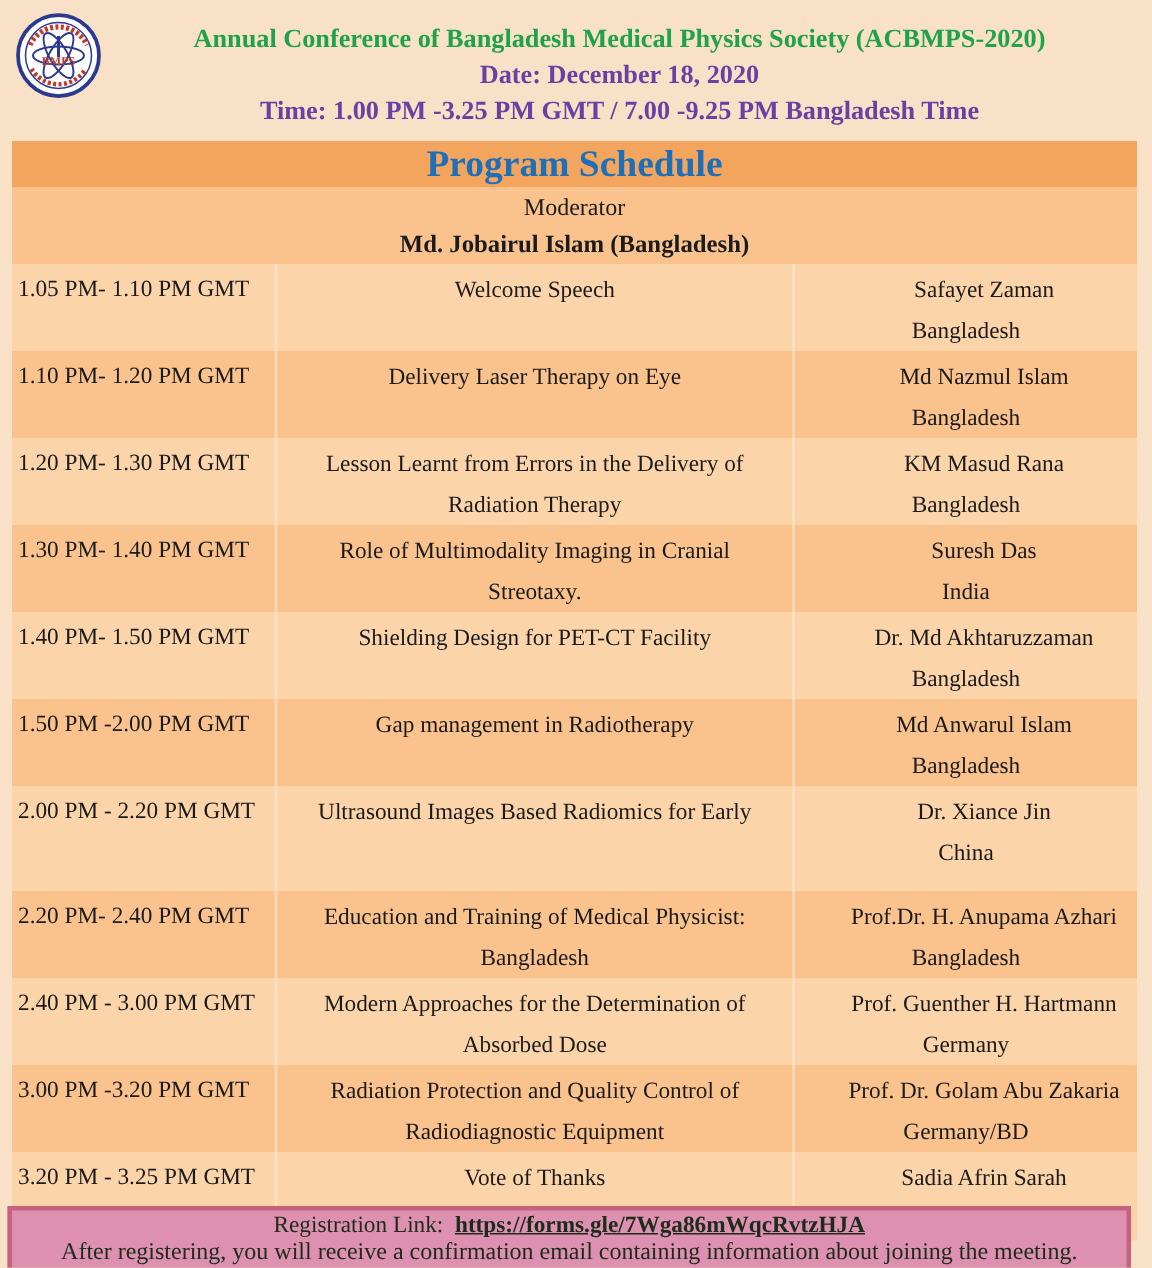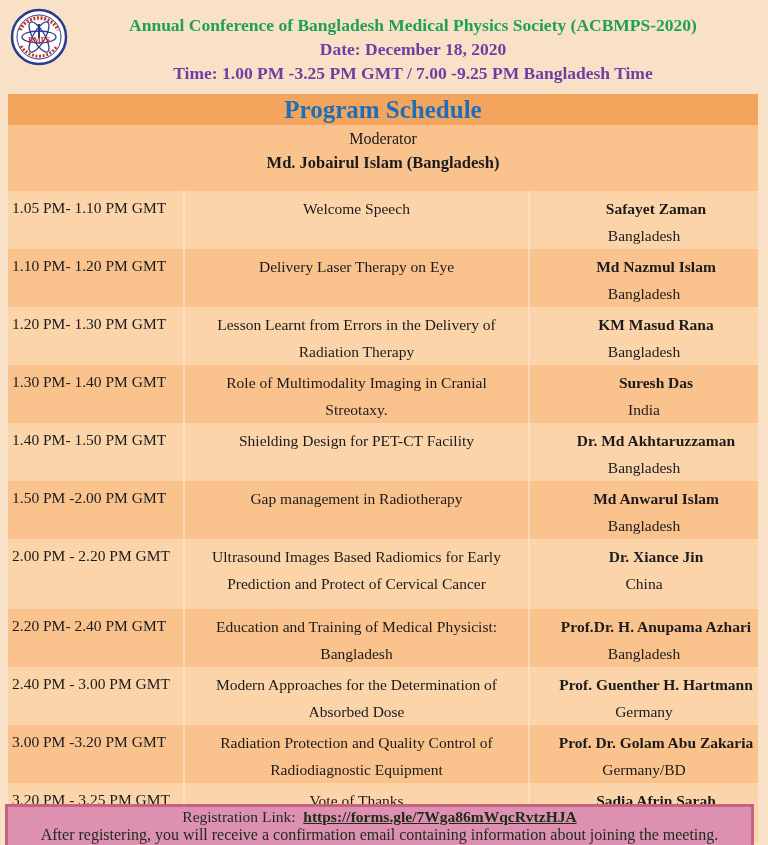--- a/index.html
+++ b/index.html
@@ -31,21 +31,21 @@
     background: #f3a55d;
     height: 31px;
     line-height: 31px;
     text-align: center;
     color: #1e6fb8;
     font-weight: bold;
     font-size: 25px;
   }
   .moderator-band {
     background: #fac28d;
-    height: 66px;
+    height: 51px;
     text-align: center;
     padding-top: 2px;
   }
   .moderator-label { font-size: 16px; line-height: 24px; }
   .moderator-name { font-size: 16.5px; line-height: 24px; font-weight: bold; }
 
   .rows-container .row {
     display: grid;
     grid-template-columns: 175px 1fr 228px;
     min-height: 55px;
@@ -59,21 +59,21 @@
   .cell { padding-top: 4px; font-size: 15.5px; }
   .cell.time { padding-left: 4px; text-align: left; line-height: 26px; }
   .cell.title {
     text-align: center;
     border-left: 2px solid rgba(253, 233, 210, 0.55);
     border-right: 2px solid rgba(253, 233, 210, 0.55);
   }
   .cell.speaker { text-align: center; }
   .line { line-height: 27px; min-height: 27px; white-space: nowrap; }
   .cell.title .line { white-space: normal; }
-  .speaker .name { font-weight: bold; padding-left: 24px; }
+  .speaker .name { font-weight: normal; padding-left: 24px; }
 
   
   .reg-band {
     position: absolute;
     left: 5px;
     right: 14px;
     top: 804px;
     background: #dd90b0;
     border: 3px solid #c4627f;
     text-align: center;
@@ -186,21 +186,20 @@
     <div class="cell speaker">
       <div class="line name">Md Anwarul Islam</div>
       <div class="line country">Bangladesh</div>
     </div>
   </div>
 
   <div class="row">
     <div class="cell time">2.00 PM - 2.20 PM GMT</div>
     <div class="cell title">
       <div class="line">Ultrasound Images Based Radiomics for Early</div>
-      <div class="line">Prediction and Protect of Cervical Cancer</div>
     </div>
     <div class="cell speaker">
       <div class="line name">Dr. Xiance Jin</div>
       <div class="line country">China</div>
     </div>
   </div>
 
   <div class="row">
     <div class="cell time">2.20 PM- 2.40 PM GMT</div>
     <div class="cell title">

